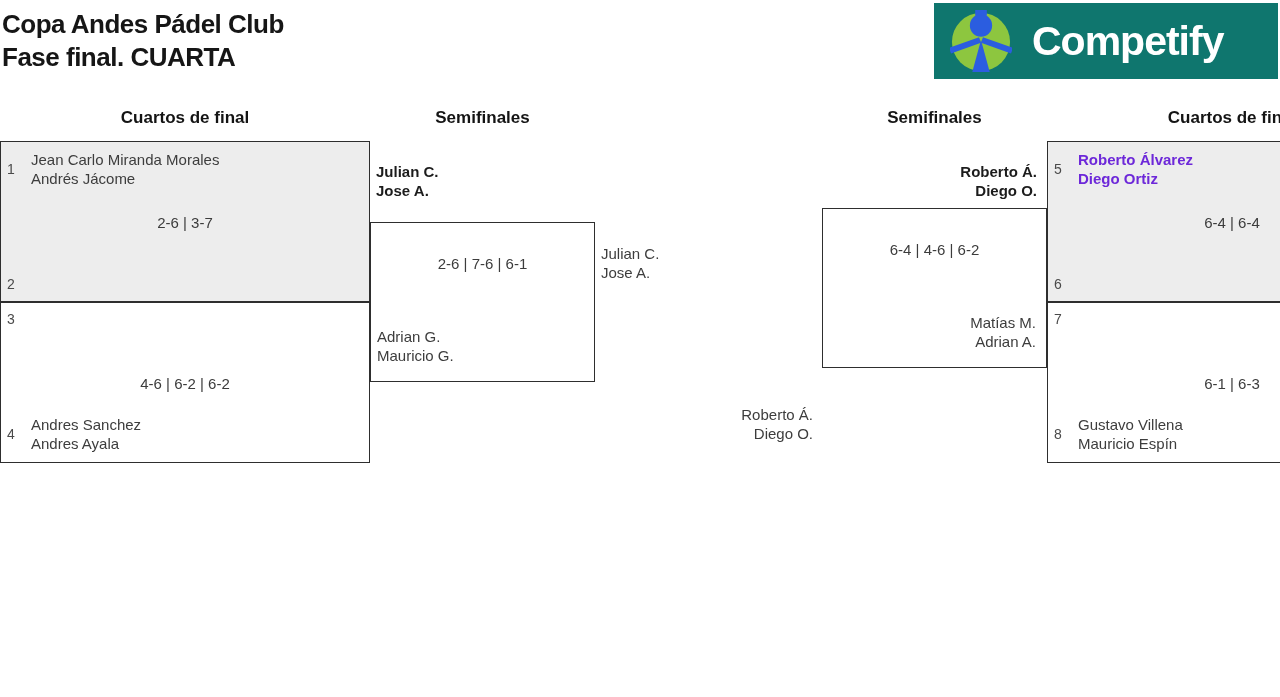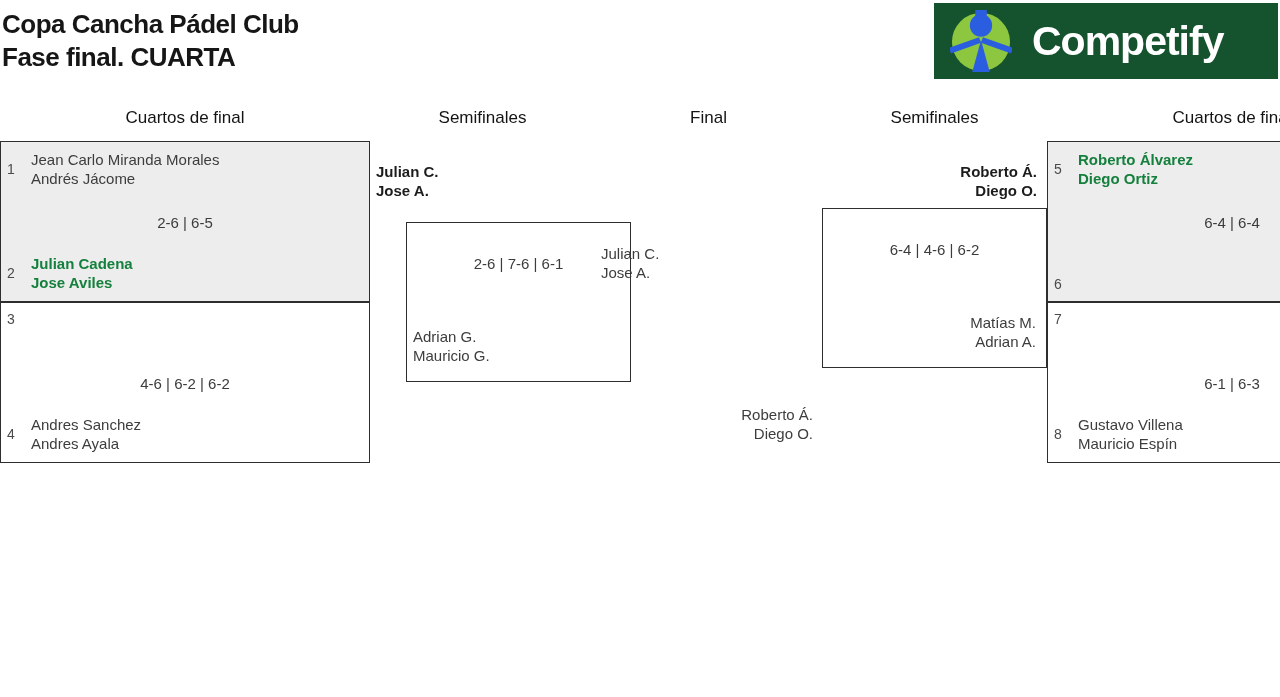--- a/index.html
+++ b/index.html
@@ -5,106 +5,101 @@
   * { margin:0; padding:0; box-sizing:border-box; }
   html,body { background:#ffffff; }
   .page {
     position:relative; width:1280px; height:697px; overflow:hidden;
     background:#ffffff; font-family:"Liberation Sans", sans-serif; color:#3d3d3d;
   }
   
   .title { position:absolute; left:2px; top:8px; font-weight:700; font-size:26px;
            line-height:33px; color:#161616; letter-spacing:-0.5px; }
   .logo { position:absolute; left:934px; top:3px; width:344px; height:76px;
-          background:#14532d; display:flex; align-items:center; cursor:pointer; }
+          background:#0f766e; display:flex; align-items:center; cursor:pointer; }
   .logo-icon { width:62px; height:62px; margin-left:16px; flex:none; }
   .logo-text { color:#ffffff; font-weight:700; font-size:41px; margin-left:20px;
                letter-spacing:-1px; }
   
-  .col-header { position:absolute; top:108px; text-align:center; font-weight:400;
+  .col-header { position:absolute; top:108px; text-align:center; font-weight:700;
                 font-size:17px; color:#141414; }
   .ch1 { left:0;      width:370px; }
   .ch2 { left:370px;  width:225px; }
   .ch3 { left:595px;  width:227px; }
   .ch4 { left:822px;  width:225px; }
   .ch5 { left:1047px; width:370px; }
   
   .box { position:absolute; border:1px solid #2e2e2e; background:#ffffff; cursor:pointer; }
   .box.gray { background:#ededed; }
   .qf-lt { left:0;      top:141px; width:370px; height:161px; }
   .qf-lb { left:0;      top:302px; width:370px; height:161px; }
-  .sf-l  { left:370px;  top:222px; width:225px; height:160px;margin-left:36px; }
+  .sf-l  { left:370px;  top:222px; width:225px; height:160px; }
   .sf-r  { left:822px;  top:208px; width:225px; height:160px; }
   .qf-rt { left:1047px; top:141px; width:370px; height:161px; }
   .qf-rb { left:1047px; top:302px; width:370px; height:161px; }
   .team-row { position:absolute; left:6px; display:flex; align-items:center; gap:9px; }
   .team-row.top { top:8px; }
   .team-row.bottom { bottom:9px; }
   .seed { font-size:14px; color:#4a4a4a; width:15px; flex:none; text-align:left; }
   .names { font-size:15px; line-height:19px; color:#3d3d3d; }
-  .names.bold { font-weight:700; color:#15803d; }
+  .names.bold { font-weight:700; color:#6d28d9; }
   .score { position:absolute; top:72px; left:0; width:100%; text-align:center;
            font-size:15px; color:#3c3c3c; }
   .score.sf { top:32px; }
   
   .float-names { position:absolute; font-size:15px; line-height:19px; }
   .sf-win-l { left:376px; top:162px; font-weight:700; color:#1c1c1c; }
   .sf-win-r { right:243px; top:162px; font-weight:700; color:#1c1c1c; text-align:right; }
   .sf-team2-l { left:6px; bottom:16px; position:absolute; }
   .sf-team2-r { right:10px; bottom:16px; position:absolute; text-align:right; }
   
   .final-t1 { left:601px; top:244px; color:#3d3d3d; }
   .final-sched { left:595px; top:335px; width:227px; text-align:center; color:#3c3c3c; }
   .final-t2 { right:467px; top:405px; text-align:right; color:#3d3d3d; }
 </style>
 </head>
 <body>
 
 <div class="page">
 
   <div class="title">
-    <div>Copa Cancha Pádel Club</div>
+    <div>Copa Andes Pádel Club</div>
     <div>Fase final. CUARTA</div>
   </div>
 
   <div class="logo">
     <span class="logo-icon">
       <svg viewBox="0 0 64 64" width="62" height="62">
         <circle cx="32" cy="33" r="30" fill="#8dc63f"></circle>
         <circle cx="32" cy="16" r="11.5" fill="#2b5de0"></circle>
         <rect x="26" y="0" width="12" height="6" fill="#2b5de0"></rect>
         <path d="M32,31 L23,64 L41,64 Z" fill="#2b5de0"></path>
         <line x1="31" y1="31" x2="0" y2="42" stroke="#2b5de0" stroke-width="6"></line>
         <line x1="33" y1="31" x2="64" y2="42" stroke="#2b5de0" stroke-width="6"></line>
       </svg>
     </span>
     <span class="logo-text">Competify</span>
   </div>
 
   <div class="col-header ch1">Cuartos de final</div>
   <div class="col-header ch2">Semifinales</div>
-  <div class="col-header ch3">Final</div>
   <div class="col-header ch4">Semifinales</div>
   <div class="col-header ch5">Cuartos de final</div>
 
   <div class="box gray qf-lt">
     <div class="team-row top">
       <span class="seed">1</span>
       <div class="names">
         <div>Jean Carlo Miranda Morales</div>
         <div>Andrés Jácome</div>
       </div>
     </div>
-    <div class="score">2-6 | 6-5</div>
+    <div class="score">2-6 | 3-7</div>
     <div class="team-row bottom">
       <span class="seed">2</span>
-      <div class="names bold">
-        <div>Julian Cadena</div>
-        <div>Jose Aviles</div>
-      </div>
     </div>
   </div>
 
   <div class="box qf-lb">
     <div class="team-row top">
       <span class="seed">3</span>
     </div>
     <div class="score">4-6 | 6-2 | 6-2</div>
     <div class="team-row bottom">
       <span class="seed">4</span>

